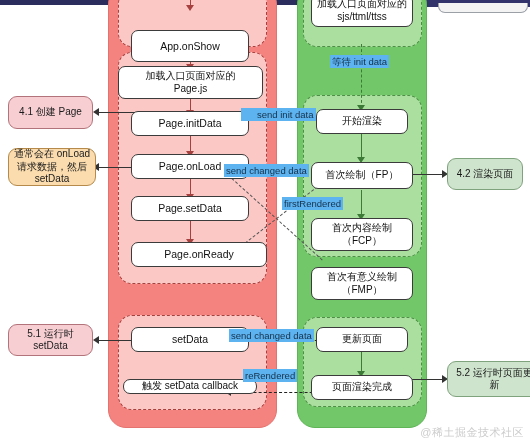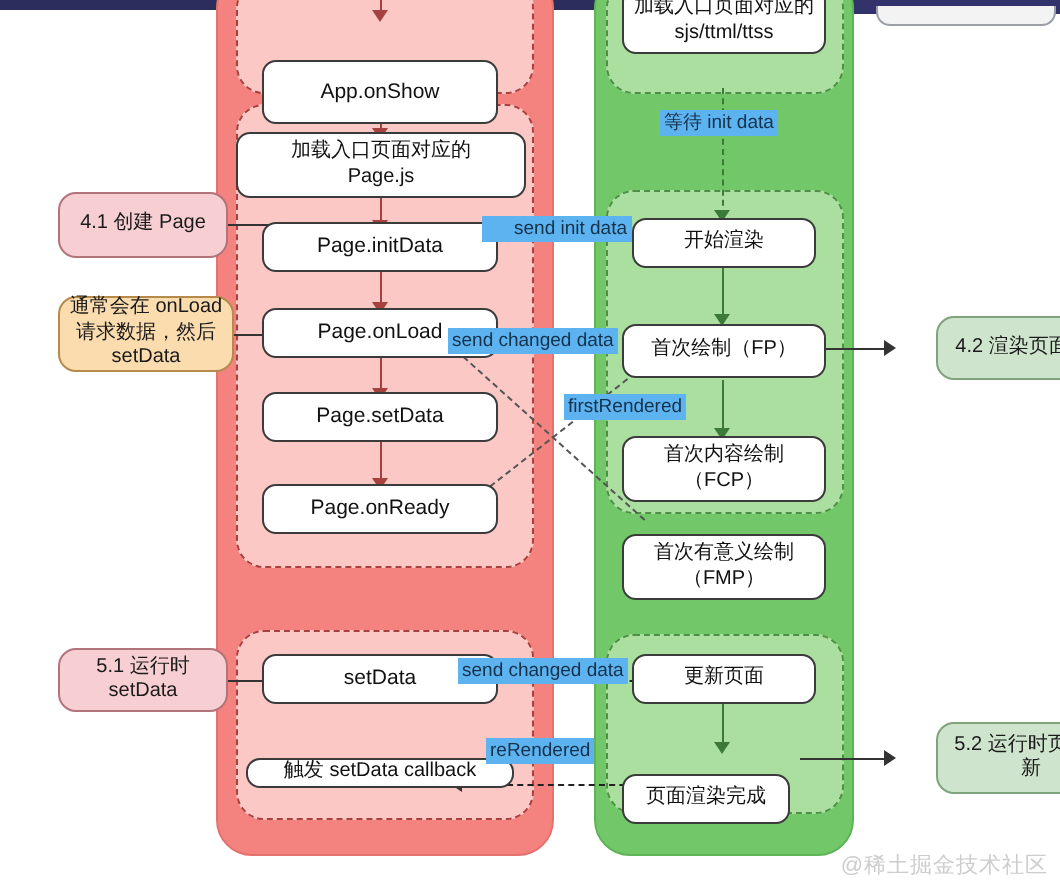--- a/index.html
+++ b/index.html
@@ -74,21 +74,20 @@
   .callout{
     position:absolute;
     border-radius:9px;
     display:flex;align-items:center;justify-content:center;
     text-align:center;
     font-size:10px;
     line-height:1.25;
     box-sizing:border-box;
     padding:2px 4px;
     color:#1a1a1a;
-    margin-left:21px;
   }
   .callout.pink{background:#f7cfd3;border:1px solid #b3737a;}
   .callout.orange{background:#fadcae;border:1px solid #b58a4a;}
   .callout.green{background:#cfe4cd;border:1px solid #7fa37c;}
 
   
   .vline{
     position:absolute;width:0;border-left:1.5px solid #a5413e;
   }
   .vline.green{border-left-color:#3d7a37;}
@@ -231,42 +230,42 @@
 
   <div class="node cn" style="left:118px;top:66px;width:145px;height:33px;white-space:pre-line;">加载入口页面对应的
 Page.js</div>
 
   <div class="node" style="left:131px;top:111px;width:118px;height:25px;">Page.initData</div>
 
   <div class="node" style="left:131px;top:154px;width:118px;height:25px;">Page.onLoad</div>
 
   <div class="node" style="left:131px;top:196px;width:118px;height:25px;">Page.setData</div>
 
-  <div class="node" style="left:131px;top:242px;width:118px;height:25px;">Page.onReady</div>
+  <div class="node" style="left:131px;top:242px;width:136px;height:25px;">Page.onReady</div>
 
   <div class="node" style="left:131px;top:327px;width:118px;height:25px;">setData</div>
 
   <div class="node cn" style="left:123px;top:379px;width:134px;height:15px;">触发 setData callback</div>
 
   <div class="node cn" style="left:311px;top:-6px;width:102px;height:33px;white-space:pre-line;">加载入口页面对应的
 sjs/ttml/ttss</div>
 
   <div class="node cn" style="left:316px;top:109px;width:92px;height:25px;">开始渲染</div>
 
   <div class="node cn" style="left:311px;top:162px;width:102px;height:27px;">首次绘制（FP）</div>
 
   <div class="node cn" style="left:311px;top:218px;width:102px;height:33px;white-space:pre-line;">首次内容绘制
 （FCP）</div>
 
   <div class="node cn" style="left:311px;top:267px;width:102px;height:33px;white-space:pre-line;">首次有意义绘制
 （FMP）</div>
 
   <div class="node cn" style="left:316px;top:327px;width:92px;height:25px;">更新页面</div>
 
-  <div class="node cn" style="left:311px;top:387px;width:84px;height:25px;">页面渲染完成</div>
+  <div class="node cn" style="left:311px;top:375px;width:102px;height:25px;">页面渲染完成</div>
 
   <div class="callout pink" style="left:8px;top:96px;width:85px;height:33px;">4.1 创建 Page</div>
 
   <div class="callout orange" style="left:8px;top:148px;width:88px;height:38px;">通常会在 onLoad 请求数据，然后 setData</div>
 
   <div class="callout pink" style="left:8px;top:324px;width:85px;height:32px;">5.1 运行时 setData</div>
 
   <div class="callout green" style="left:447px;top:158px;width:76px;height:32px;">4.2 渲染页面</div>
 
   <div class="callout green" style="left:447px;top:361px;width:95px;height:36px;">5.2 运行时页面更新</div>

